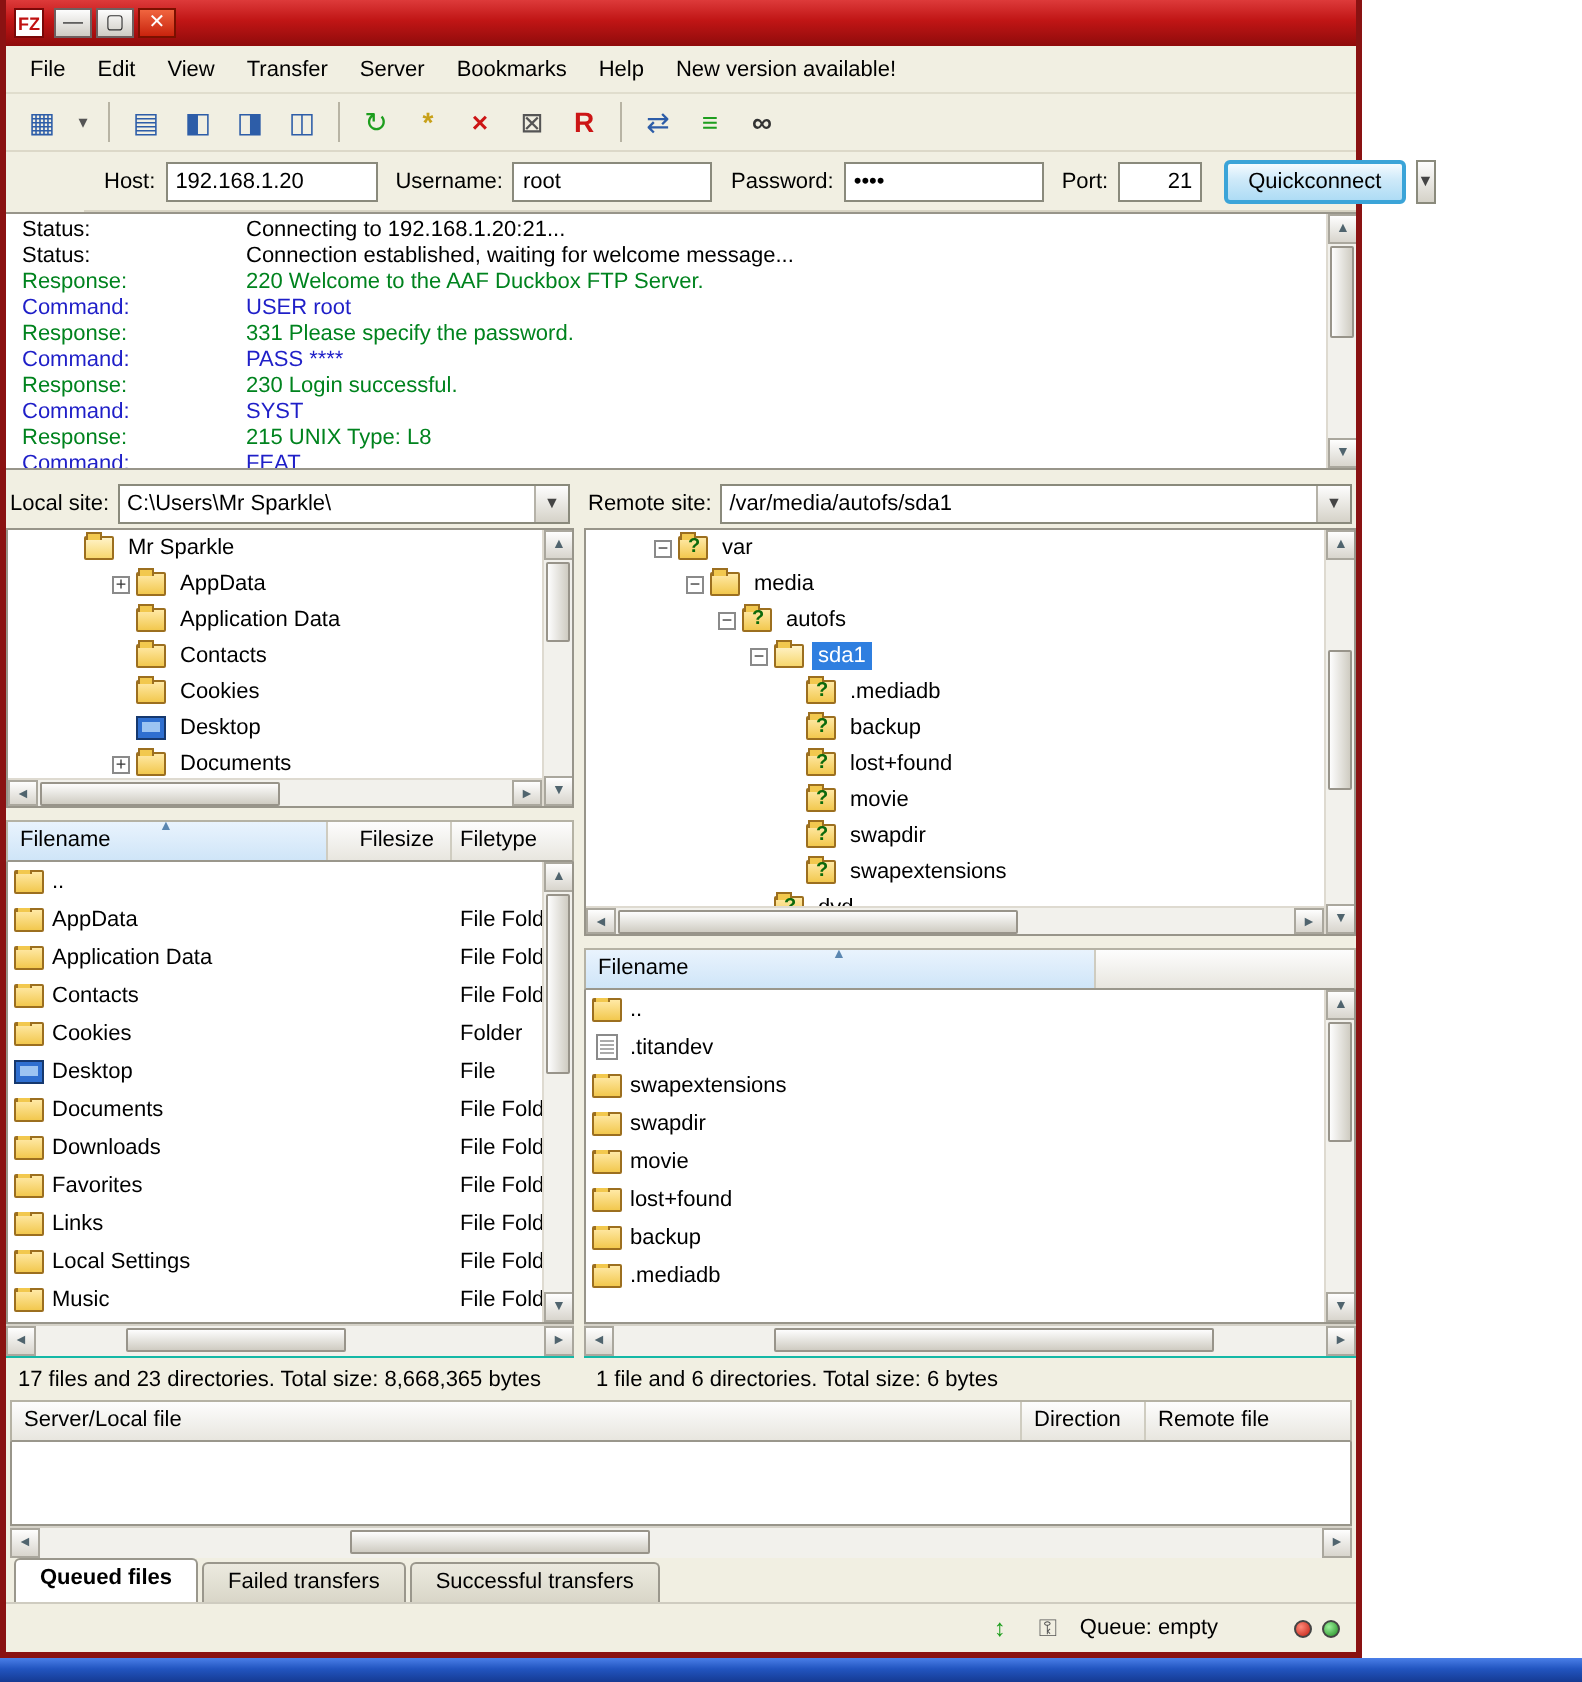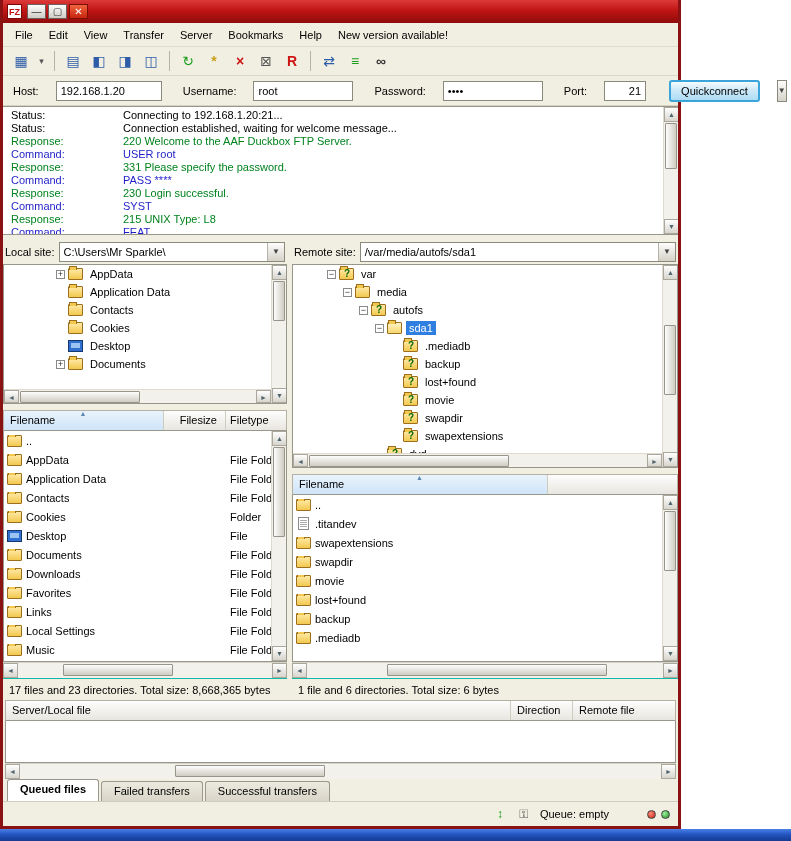--- a/index.html
+++ b/index.html
@@ -23,21 +23,21 @@
   
   .toolbar { flex:0 0 29px; display:flex; align-items:center; gap:2px; padding-left:6px; border-bottom:1px solid #dcd8c8; }
   .tbi { width:24px; height:22px; display:flex; align-items:center; justify-content:center; font-size:14px; border:1px solid transparent; }
   .tsep { width:1px; height:20px; background:#b8b4a4; margin:0 4px; }
   .c-blue { color:#2d5da8; } .c-green { color:#1e9e1e; } .c-yellow { color:#c8a018; font-weight:bold; }
   .c-red { color:#cc1republic; }
   .c-red { color:#cc1515; font-weight:bold; } .c-gray { color:#555; } .c-dark { color:#333; font-weight:bold; }
   .tbi.narrow { width:13px; font-size:9px; }
 
   
-  .quickbar { flex:0 0 30px; display:flex; align-items:center; gap:17px; padding:0 6px; border-bottom:1px solid #d8d4c4; }
+  .quickbar { flex:0 0 30px; display:flex; align-items:center; gap:5px; padding:0 6px; border-bottom:1px solid #d8d4c4;margin-left:39px; }
   .qc-label { margin-left:4px; }
   .qc-input { height:20px; border:1px solid #8a8a7c; background:#fff; padding:0 4px; font-family:inherit; font-size:11px; }
   .w-host{width:106px;} .w-user{width:100px;} .w-pass{width:100px;} .w-port{width:42px;text-align:right;}
   .qc-btn { height:22px; padding:0 10px; border:2px solid #3ba4d8; border-radius:3px; background:linear-gradient(#f4fbff,#cde9f9 45%,#aedcf5); font-size:11px; margin-left:6px; }
   .qc-drop { width:17px; height:22px; border:1px solid #8a8a7c; background:linear-gradient(#fdfdfd,#d5d2c8); font-size:8px; line-height:20px; text-align:center; color:#444; }
 
   
   .log { flex:0 0 129px; background:#fff; border:1px solid #98958a; border-left:none; border-right:none; position:relative; overflow:hidden; padding:2px 0 0 8px; }
   .log-line { height:13px; line-height:13px; white-space:nowrap; display:flex; }
   .log-label { width:112px; flex:0 0 112px; }
@@ -241,20 +241,24 @@
       <div class="sitebar">
         <span>Local site:</span>
         <div class="site-combo">
           <span class="path">C:\Users\Mr Sparkle\</span>
           <span class="combo-btn">▼</span>
         </div>
       </div>
 
       <div class="treebox tb-local">
         <div class="tree-rows">
+          <div class="trow" style="padding-left:38px;">
+              <span class="ic ic-folder ic-open"></span>
+              <span class="tlabel">Mr Sparkle</span>
+            </div>
           <div class="trow" style="padding-left:52px;">
               <span class="exp plus"></span>
               <span class="ic ic-folder"></span>
               <span class="tlabel">AppData</span>
             </div>
           <div class="trow" style="padding-left:64px;">
               <span class="ic ic-folder"></span>
               <span class="tlabel">Application Data</span>
             </div>
           <div class="trow" style="padding-left:64px;">

